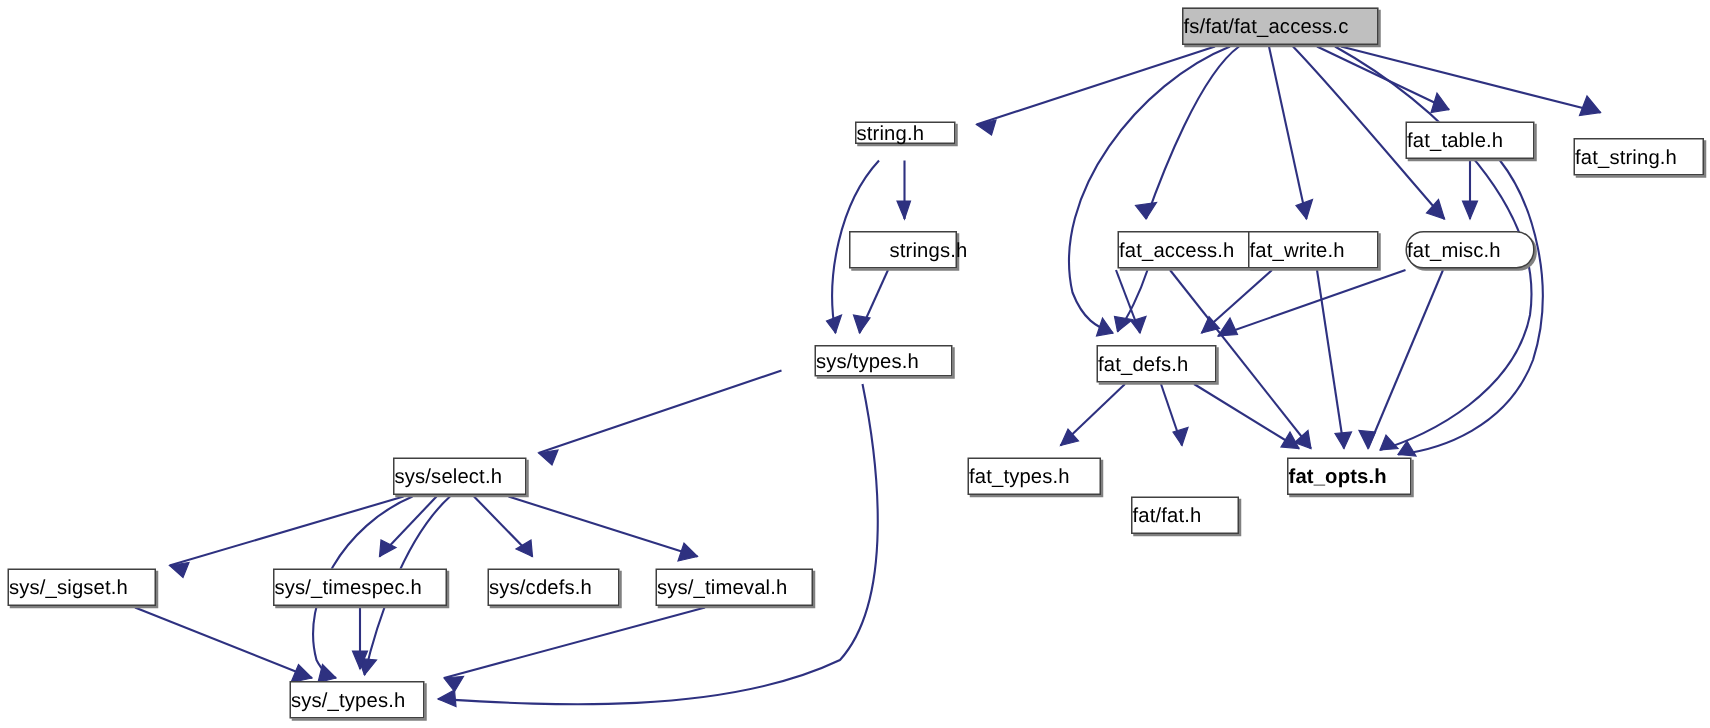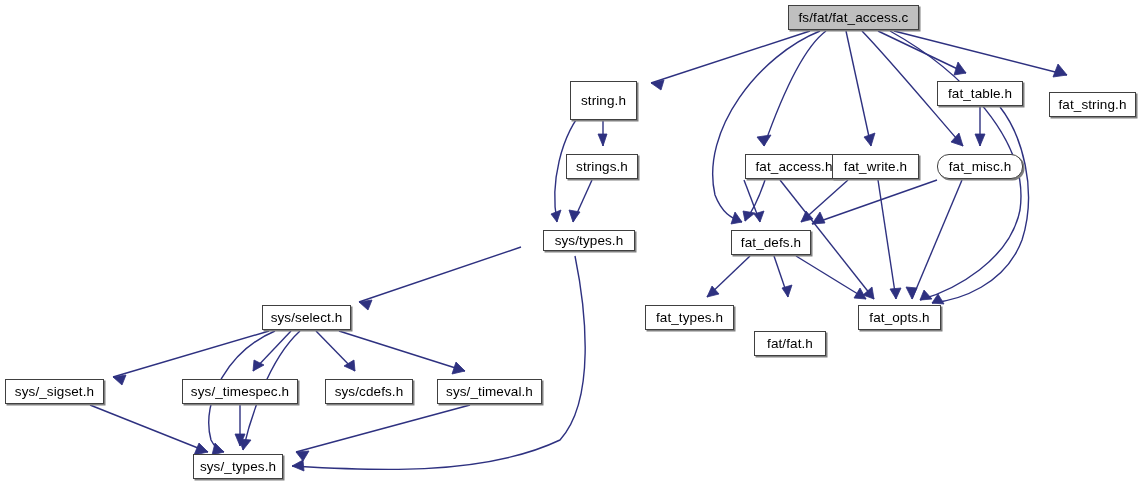--- a/index.html
+++ b/index.html
@@ -34,21 +34,21 @@
     stroke-width: 0.8;
   }
   .node-box {
     position: absolute;
     box-sizing: border-box;
     background: #ffffff;
     border: 1px solid #404040;
     box-shadow: 1.5px 1.5px 0 0 #808080;
     display: flex;
     align-items: center;
-    justify-content: center;
+    justify-content: flex-start;
     font-size: 13.5px;
     color: #000000;
     line-height: 1;
     white-space: nowrap;
     letter-spacing: 0.1px;
   }
   .node-box.root {
     background: #bfbfbf;
     border: 1px solid #404040;
   }
@@ -131,30 +131,30 @@
         <polygon class="edge-head" points="788,297 792,285 782,288"></polygon>
         <path class="edge-path" d="M 796,256 L 866,299"></path>
         <polygon class="edge-head" points="866,299 860,288 854,298"></polygon>
       </g>
   </svg>
 
   <div id="nodes-layer">
       <div class="node-box root" style="left: 788px; top: 5px; width: 131px; height: 25px;">
         <span class="node-label">fs/fat/fat_access.c</span>
       </div>
-      <div class="node-box" style="left: 570px; top: 81px; width: 67px; height: 39px;">
+      <div class="node-box" style="left: 570px; top: 81px; width: 67px; height: 15px;">
         <span class="node-label">string.h</span>
       </div>
       <div class="node-box" style="left: 937px; top: 81px; width: 86px; height: 25px;">
         <span class="node-label">fat_table.h</span>
       </div>
       <div class="node-box" style="left: 1049px; top: 92px; width: 87px; height: 25px;">
         <span class="node-label">fat_string.h</span>
       </div>
-      <div class="node-box" style="left: 566px; top: 154px; width: 72px; height: 25px;">
+      <div class="node-box" style="left: 566px; top: 154px; width: 72px; height: 25px; padding-left: 26px;">
         <span class="node-label">strings.h</span>
       </div>
       <div class="node-box" style="left: 713px; top: 154px; width: 98px; height: 25px; margin-left: 32px;">
         <span class="node-label">fat_access.h</span>
       </div>
       <div class="node-box" style="left: 832px; top: 154px; width: 87px; height: 25px;">
         <span class="node-label">fat_write.h</span>
       </div>
       <div class="node-box" style="left: 937px; top: 154px; width: 86px; height: 25px; border-radius: 12px;">
         <span class="node-label">fat_misc.h</span>
@@ -167,21 +167,21 @@
       </div>
       <div class="node-box" style="left: 262px; top: 305px; width: 89px; height: 25px;">
         <span class="node-label">sys/select.h</span>
       </div>
       <div class="node-box" style="left: 645px; top: 305px; width: 89px; height: 25px;">
         <span class="node-label">fat_types.h</span>
       </div>
       <div class="node-box" style="left: 754px; top: 305px; width: 72px; height: 25px; margin-top: 26px;">
         <span class="node-label">fat/fat.h</span>
       </div>
-      <div class="node-box" style="left: 858px; top: 305px; width: 83px; height: 25px;">
+      <div class="node-box" style="left: 858px; top: 305px; width: 83px; height: 25px; font-weight: bold;">
         <span class="node-label">fat_opts.h</span>
       </div>
       <div class="node-box" style="left: 5px; top: 379px; width: 99px; height: 25px;">
         <span class="node-label">sys/_sigset.h</span>
       </div>
       <div class="node-box" style="left: 182px; top: 379px; width: 116px; height: 25px;">
         <span class="node-label">sys/_timespec.h</span>
       </div>
       <div class="node-box" style="left: 325px; top: 379px; width: 88px; height: 25px;">
         <span class="node-label">sys/cdefs.h</span>

